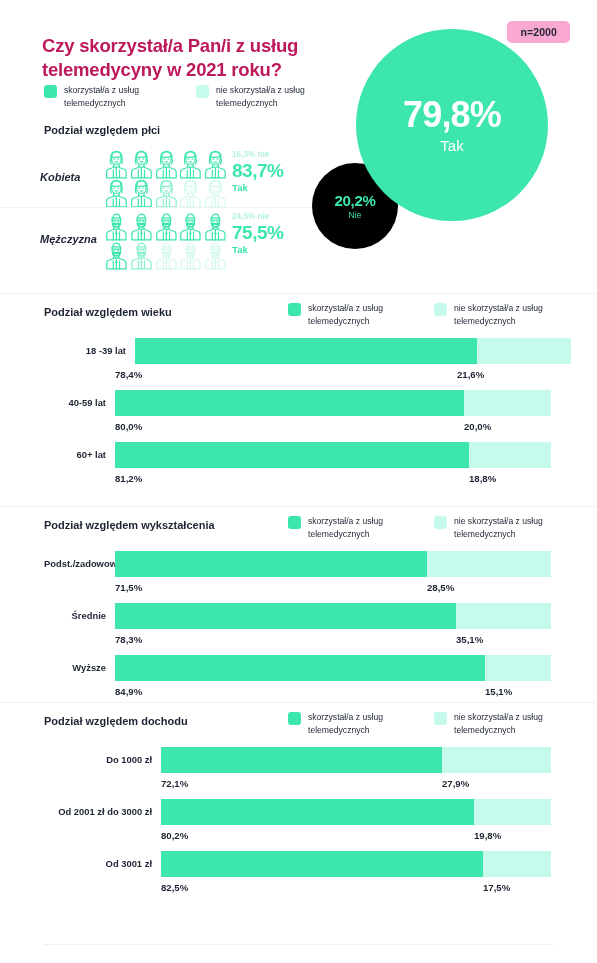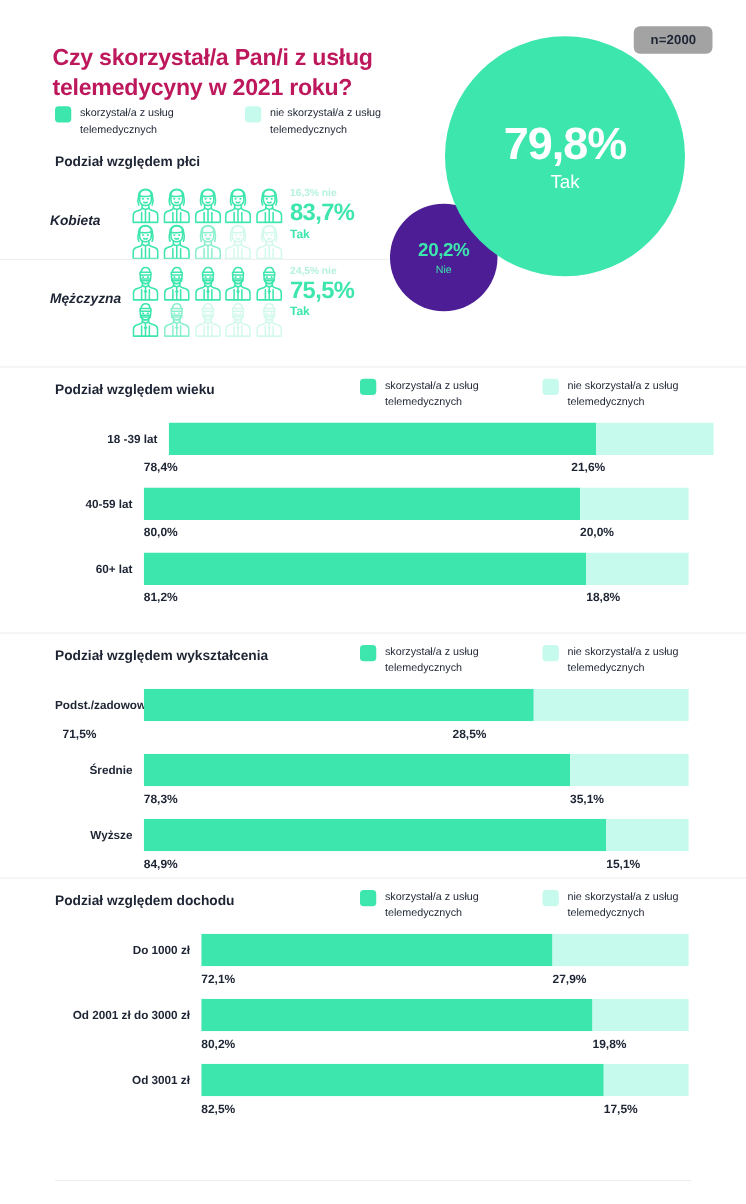--- a/index.html
+++ b/index.html
@@ -30,21 +30,21 @@
     font-weight: bold;
     line-height: 1.32;
     letter-spacing: -0.2px;
     color: #be185d;
   }
 
   .badge-n {
     position: absolute;
     right: 27px;
     top: 21px;
-    background: #a3a3a3;
+    background: #f9a8d4;
     border-radius: 5px;
     padding: 5px 13px;
     font-size: 10.5px;
     font-weight: bold;
     color: #1d2433;
     letter-spacing: 0.1px;
   }
 
   
   .legend-top {
@@ -84,21 +84,21 @@
   .circle-big .pct { font-size: 36px; font-weight: bold; letter-spacing: -0.8px; line-height: 1; }
   .circle-big .lbl { font-size: 15px; margin-top: 5px; line-height: 1; }
 
   .circle-small {
     position: absolute;
     left: 312px;
     top: 163px;
     width: 86px;
     height: 86px;
     border-radius: 50%;
-    background: #4c1d95;
+    background: #000000;
     z-index: 1;
     display: flex;
     flex-direction: column;
     align-items: center;
     justify-content: center;
     color: #3ce6ad;
   }
   .circle-small .pct { font-size: 15px; font-weight: bold; letter-spacing: -0.3px; line-height: 1; }
   .circle-small .lbl { font-size: 8.5px; margin-top: 3px; line-height: 1; }
 
@@ -598,21 +598,21 @@
         </div>
         <div class="bars">
           <div class="bar-row">
             <div class="bar-line" style="padding-left:44px">
               <div class="bar-label" style="width:62px">Podst./zadowowe</div>
               <div class="bar-track" style="width:436px">
                 <div class="bar-yes" style="width:312px"></div>
                 <div class="bar-no" style="width:124px"></div>
               </div>
             </div>
-            <div class="bar-vals" style="margin-left:50px;width:436px">
+            <div class="bar-vals" style="margin-left:115px;width:436px">
               <span style="left:0">71,5%</span>
               <span style="left:312px">28,5%</span>
             </div>
           </div>
           <div class="bar-row">
             <div class="bar-line" style="padding-left:44px">
               <div class="bar-label" style="width:62px">Średnie</div>
               <div class="bar-track" style="width:436px">
                 <div class="bar-yes" style="width:341px"></div>
                 <div class="bar-no" style="width:95px"></div>

